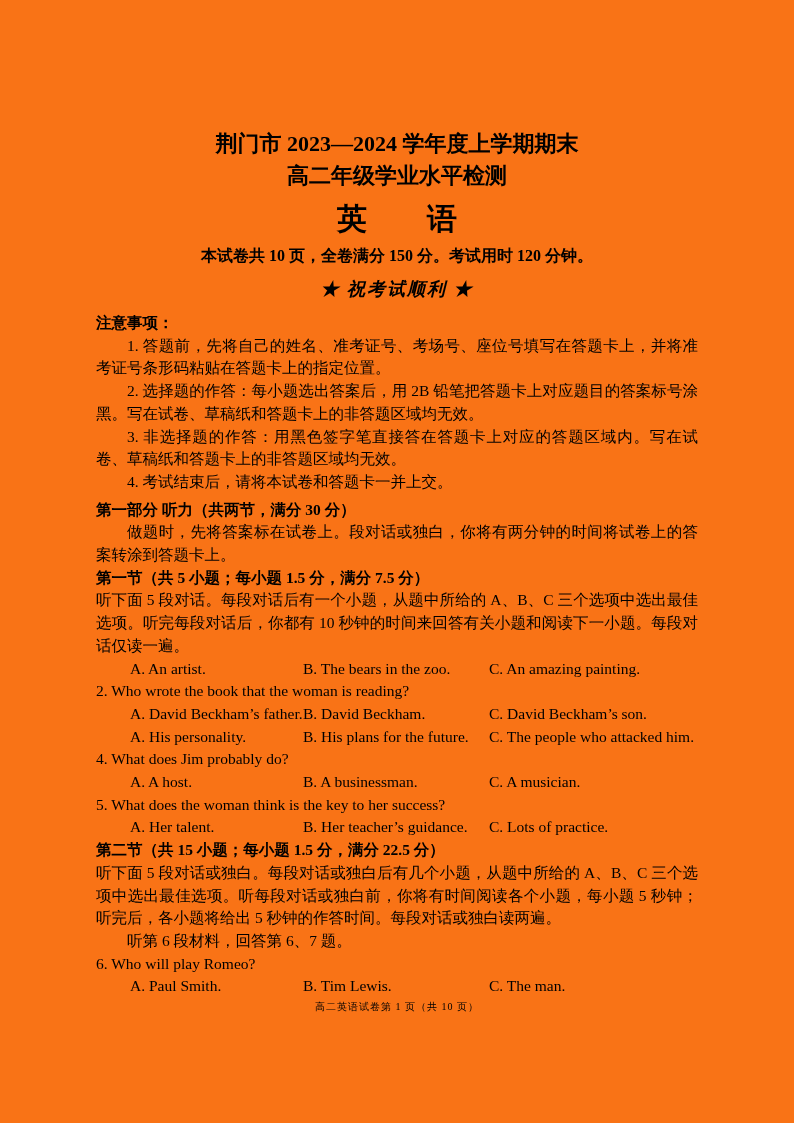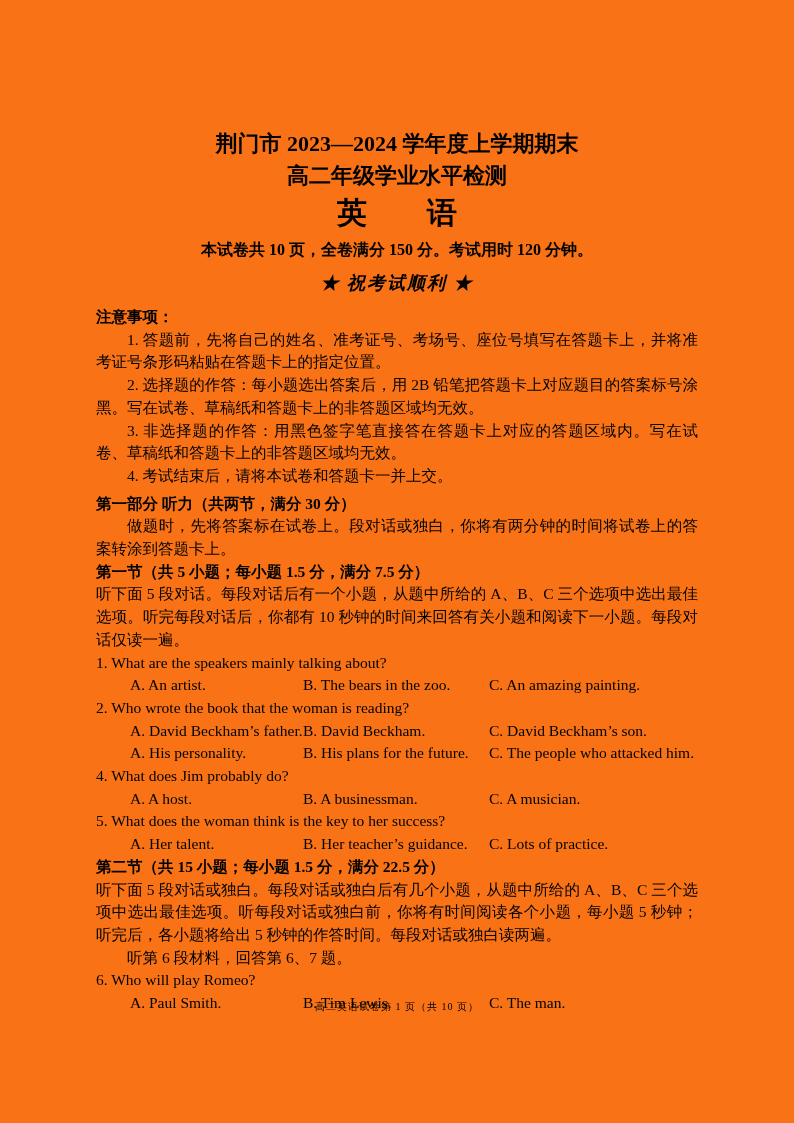--- a/index.html
+++ b/index.html
@@ -30,20 +30,21 @@
     text-align: center;
     font-weight: bold;
     font-size: 22px;
     line-height: 32px;
   }
   .subject {
     text-align: center;
     font-weight: bold;
     font-size: 30px;
     line-height: 42px;
+    margin-top: 6px;
   }
   .exam-info {
     text-align: center;
     font-weight: bold;
     font-size: 16px;
     line-height: 24px;
     margin-top: 4px;
   }
   .wish {
     text-align: center;
@@ -113,21 +114,20 @@
     <p class="para-cn first-indent">3. 非选择题的作答：用黑色签字笔直接答在答题卡上对应的答题区域内。写在试卷、草稿纸和答题卡上的非答题区域均无效。</p>
     <p class="para-cn first-indent">4. 考试结束后，请将本试卷和答题卡一并上交。</p>
 
     <div class="part-heading">第一部分  听力（共两节，满分 30 分）</div>
     <p class="para-cn first-indent">做题时，先将答案标在试卷上。段对话或独白，你将有两分钟的时间将试卷上的答案转涂到答题卡上。</p>
 
     <div class="section-heading">第一节（共 5 小题；每小题 1.5 分，满分 7.5 分）</div>
     <p class="para-cn">听下面 5 段对话。每段对话后有一个小题，从题中所给的 A、B、C 三个选项中选出最佳选项。听完每段对话后，你都有 10 秒钟的时间来回答有关小题和阅读下一小题。每段对话仅读一遍。</p>
 
     <div class="question">
-      <p class="q-text">1. What are the speakers mainly talking about?</p>
       <div class="options">
         <span>A. An artist.</span>
         <span>B. The bears in the zoo.</span>
         <span>C. An amazing painting.</span>
       </div>
     </div>
 
     <div class="question">
       <p class="q-text">2. Who wrote the book that the woman is reading?</p>
       <div class="options">

